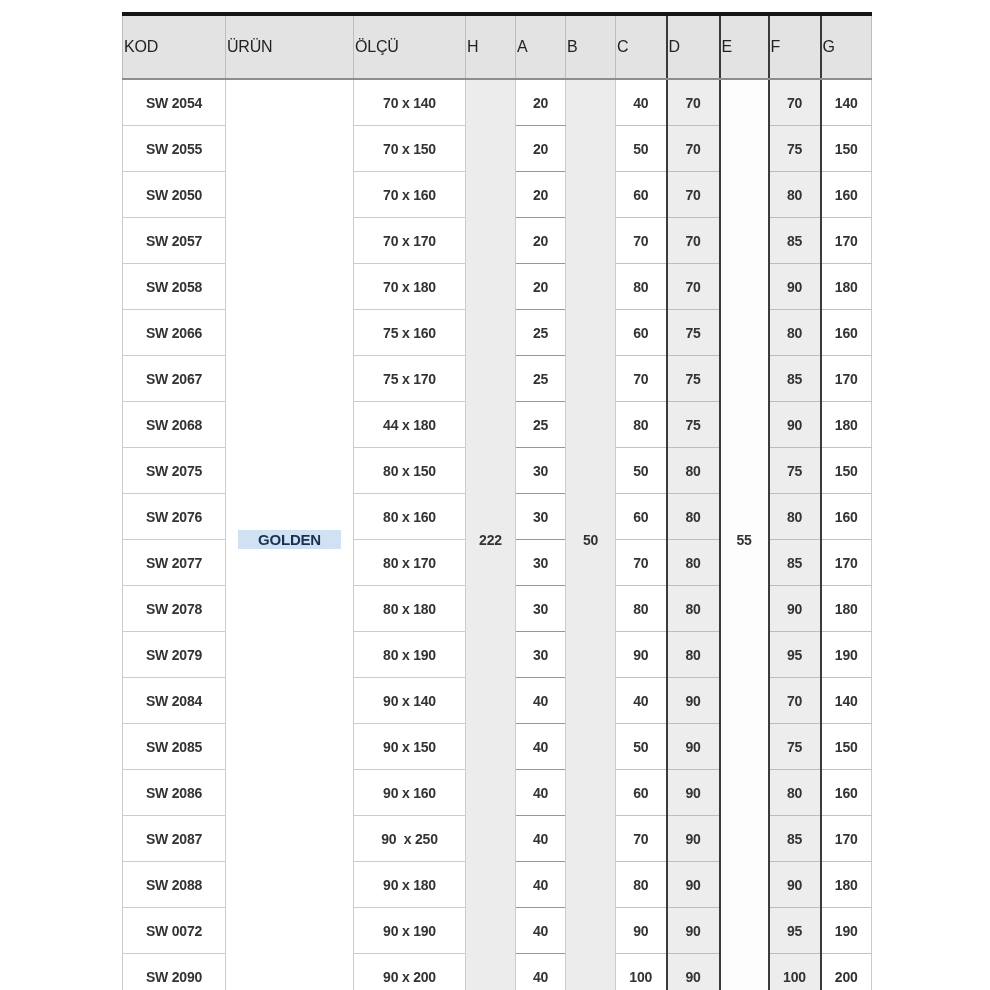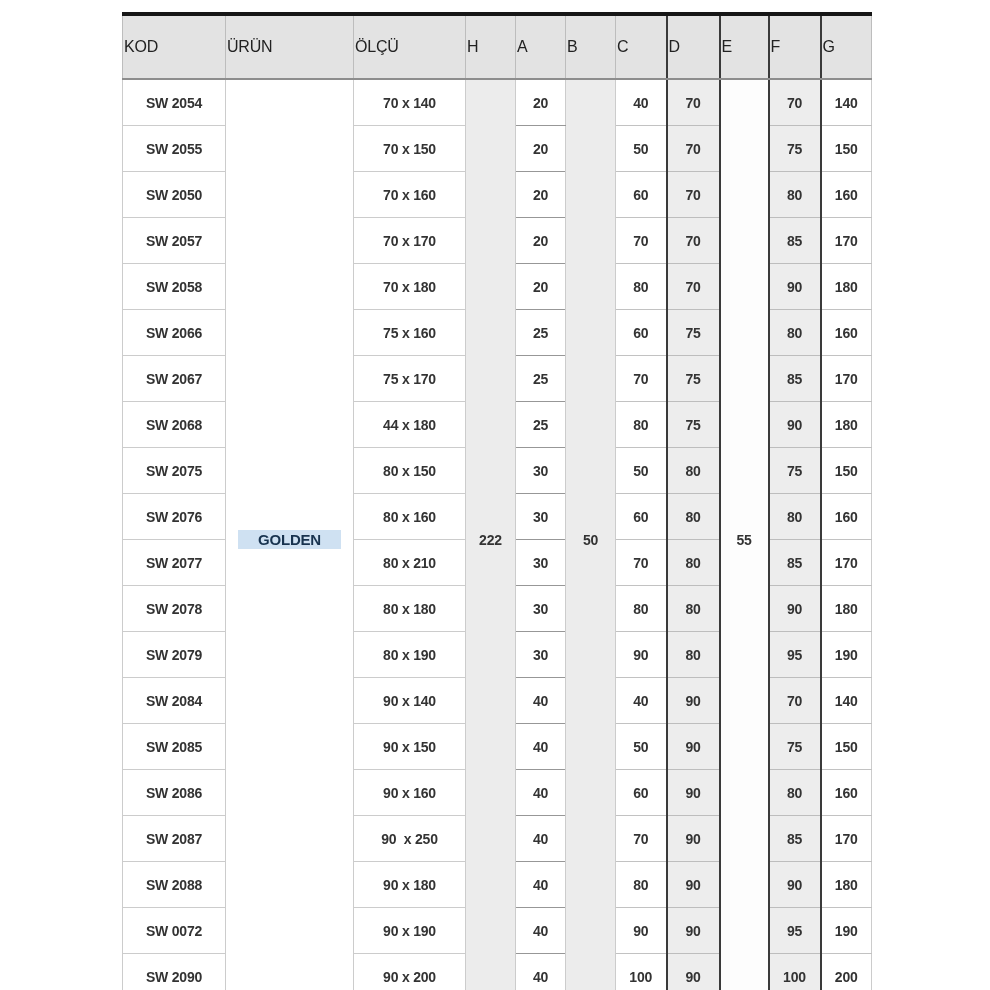--- a/index.html
+++ b/index.html
@@ -193,21 +193,21 @@
           <td class="c-kod">SW 2076</td>
           <td class="c-olcu">80 x 160</td>
           <td class="c-a">30</td>
           <td class="c-c">60</td>
           <td class="c-d dv-l dv-r">80</td>
           <td class="c-f dv-l dv-r">80</td>
           <td class="c-g">160</td>
         </tr>
         <tr>
           <td class="c-kod">SW 2077</td>
-          <td class="c-olcu">80 x 210</td>
+          <td class="c-olcu">80 x 170</td>
           <td class="c-a">30</td>
           <td class="c-c">70</td>
           <td class="c-d dv-l dv-r">80</td>
           <td class="c-f dv-l dv-r">85</td>
           <td class="c-g">170</td>
         </tr>
         <tr>
           <td class="c-kod">SW 2078</td>
           <td class="c-olcu">80 x 180</td>
           <td class="c-a">30</td>

